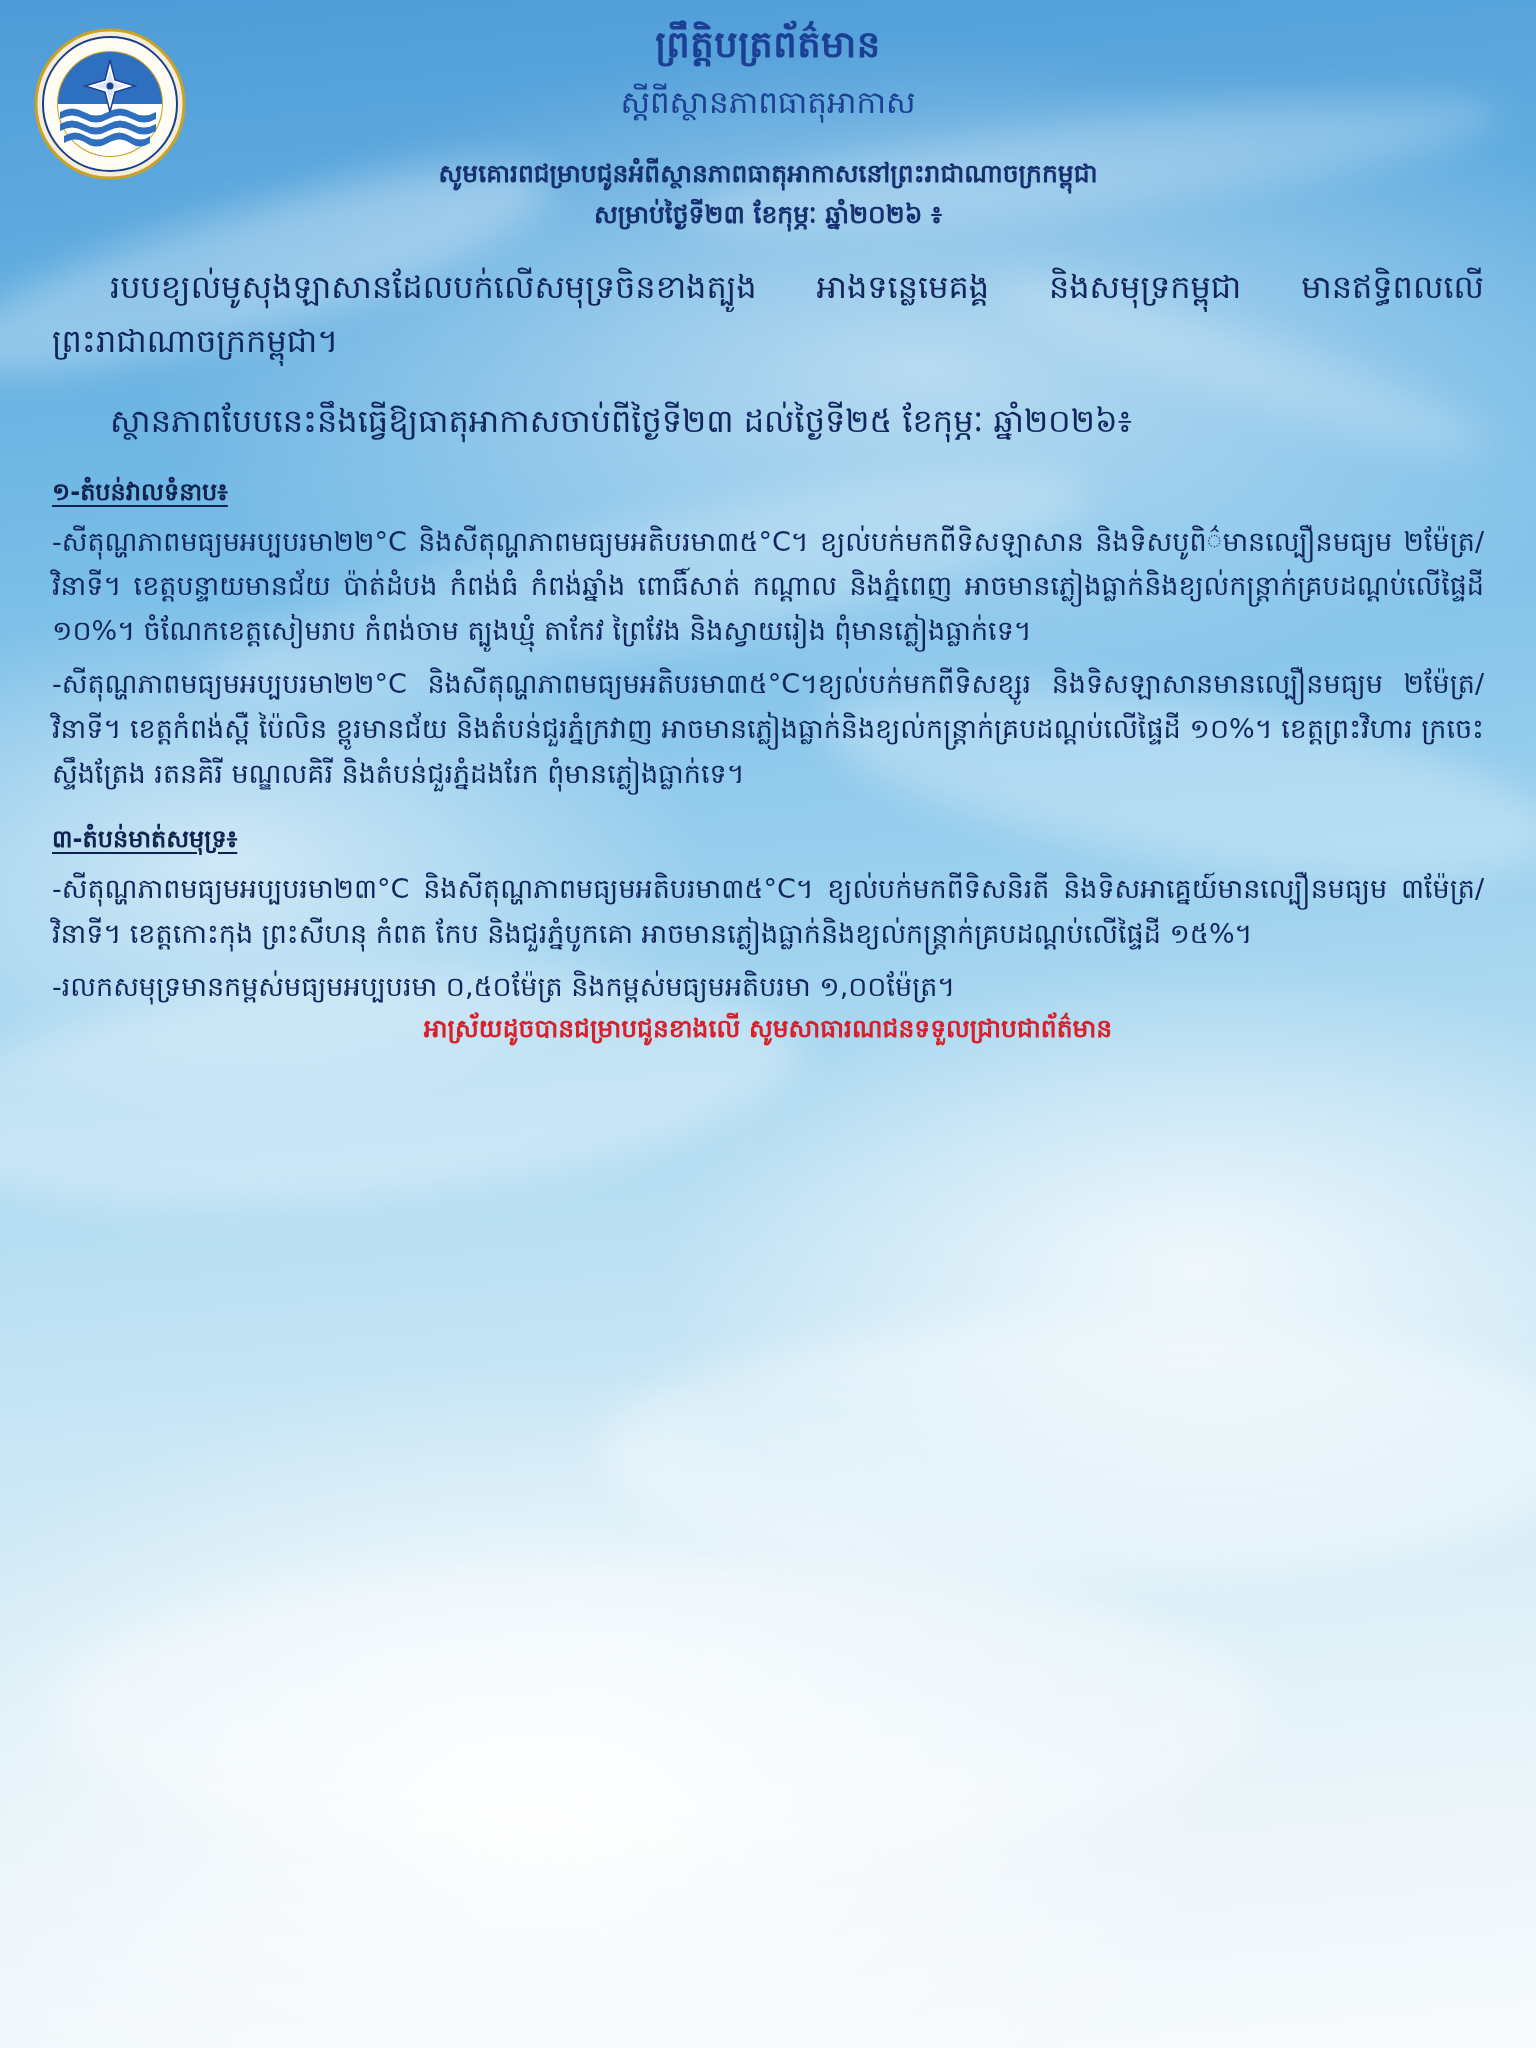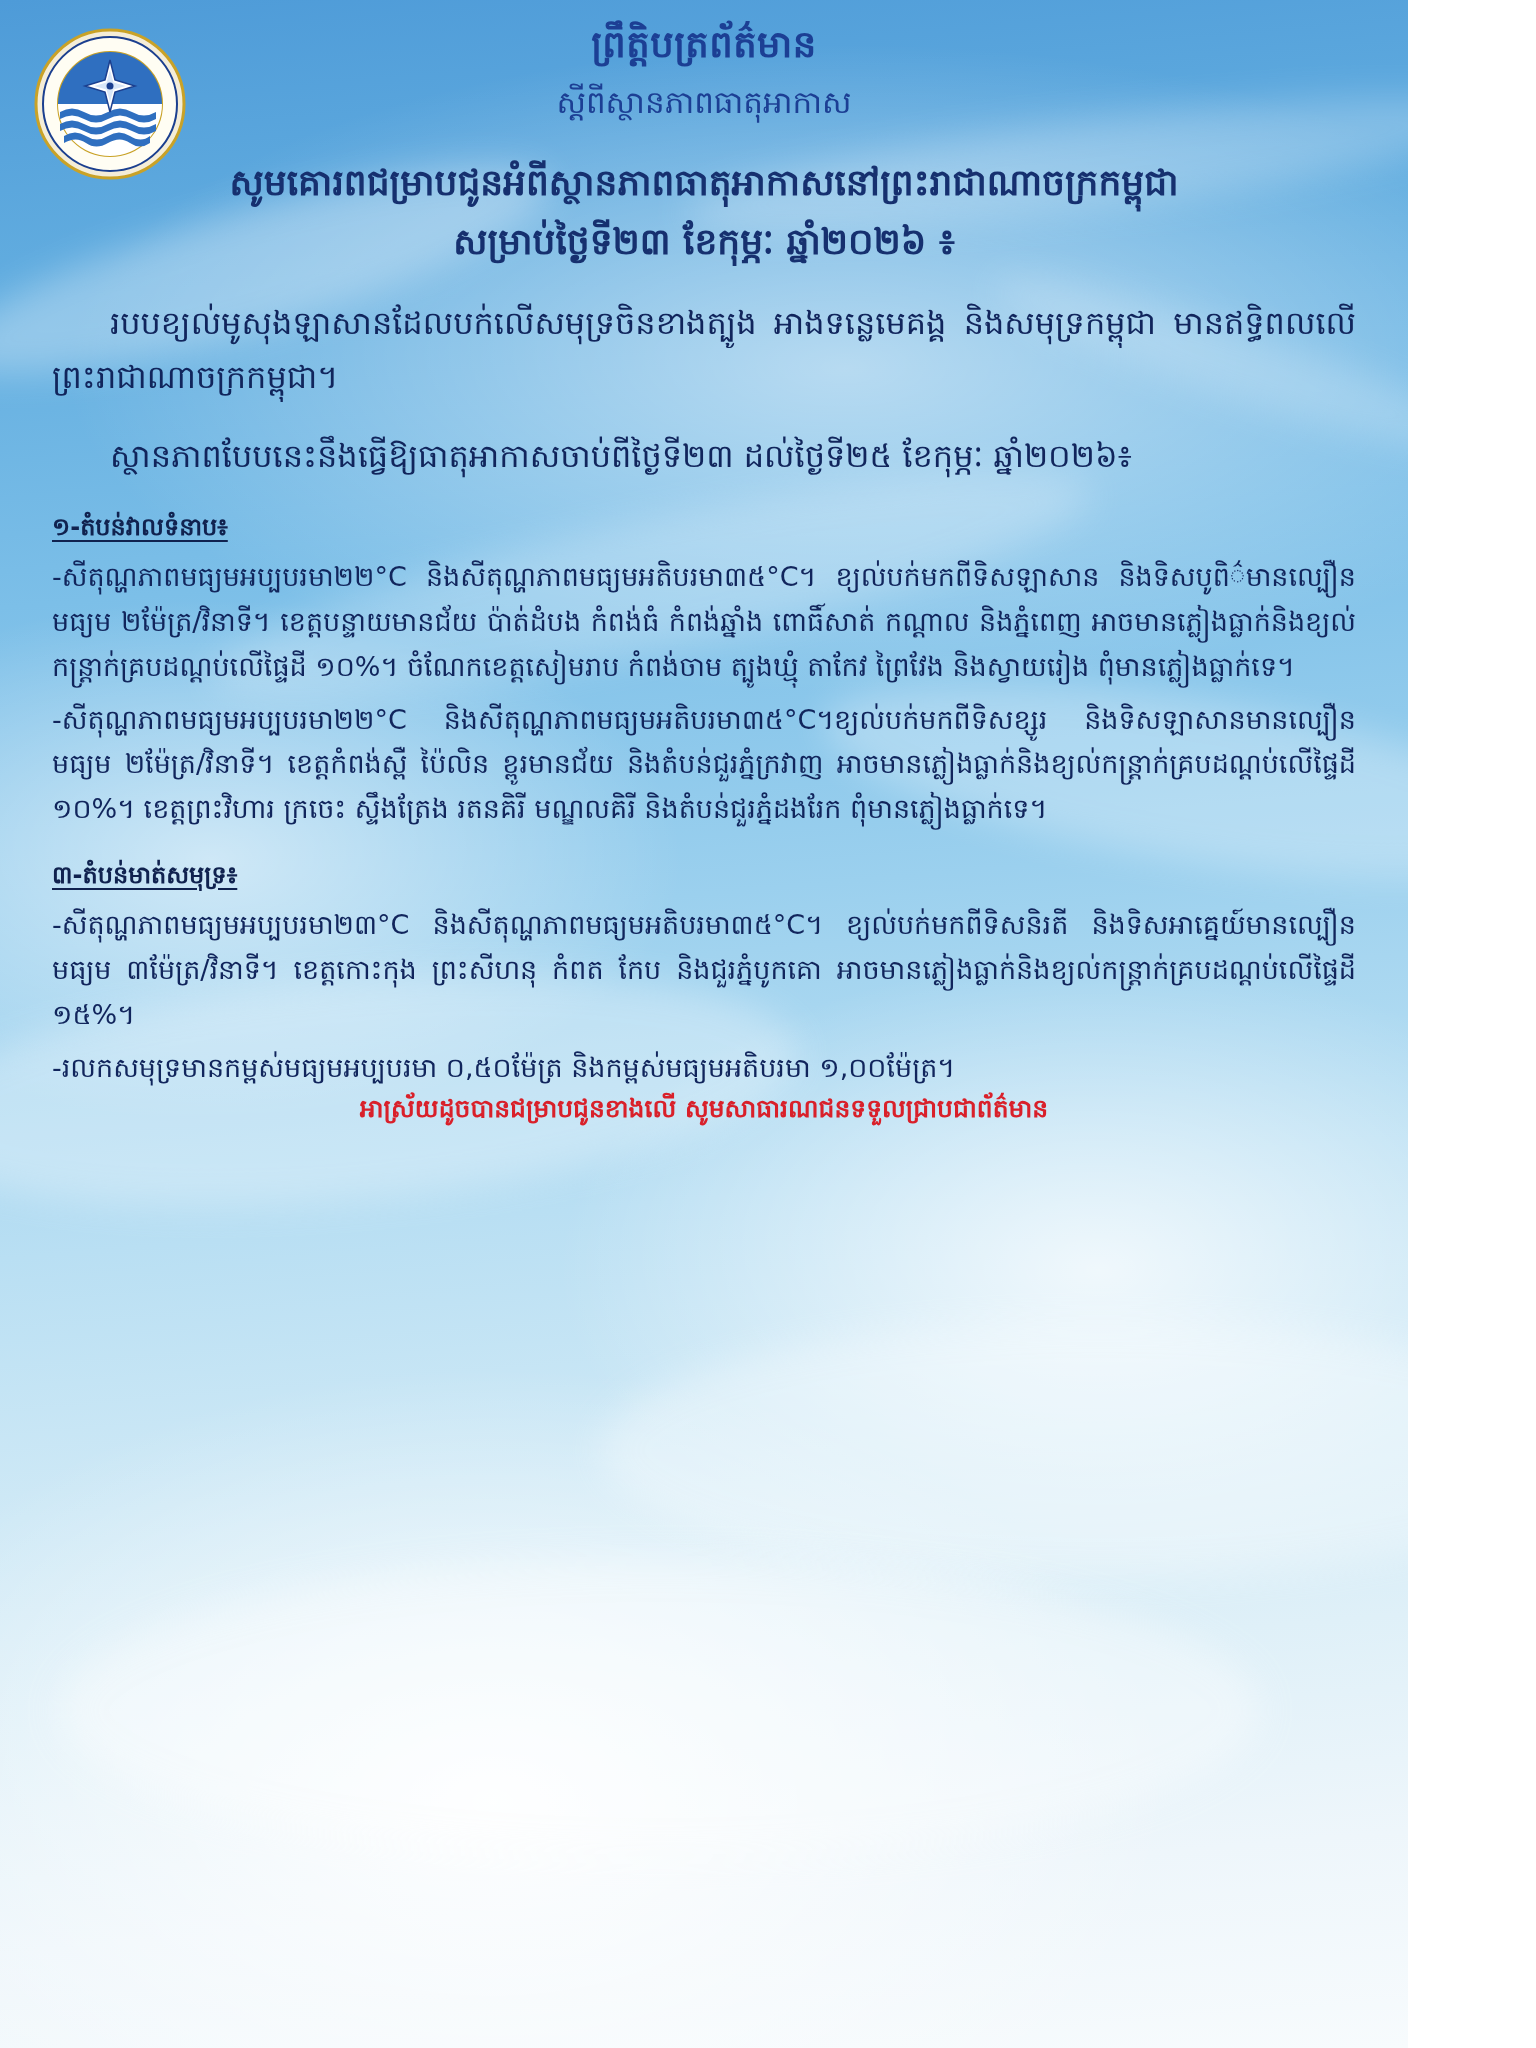--- a/index.html
+++ b/index.html
@@ -7,21 +7,21 @@
     padding: 0;
   }
   body {
     width: 1536px;
     height: 2048px;
     font-family: "DejaVu Sans", "Liberation Sans", sans-serif;
     overflow: hidden;
   }
   .page {
     position: relative;
-    width: 1408px;
+    width: 1536px;
     height: 2048px;
     background:
       radial-gradient(ellipse 1100px 700px at 35% 88%, rgba(255,255,255,0.90) 0%, rgba(255,255,255,0.0) 62%),
       radial-gradient(ellipse 900px 520px at 78% 62%, rgba(255,255,255,0.75) 0%, rgba(255,255,255,0.0) 60%),
       radial-gradient(ellipse 760px 420px at 15% 42%, rgba(255,255,255,0.55) 0%, rgba(255,255,255,0.0) 62%),
       radial-gradient(ellipse 1200px 500px at 60% 18%, rgba(255,255,255,0.50) 0%, rgba(255,255,255,0.0) 65%),
       linear-gradient(175deg, #4e9bd8 0%, #63aee0 14%, #7cbfe8 28%, #9bd0ee 44%, #b9dff3 58%, #cfe9f6 70%, #dff0f8 80%, #eef6fb 90%, #f7fbfd 100%);
     overflow: hidden;
   }
   .wisp {
@@ -72,21 +72,21 @@
     font-weight: normal;
     color: #1c3f94;
     line-height: 1.4;
     margin-top: 11px;
   }
 
   .intro {
     margin-top: 30px;
     text-align: center;
     color: #16306f;
-    font-size: 36px;
+    font-size: 25px;
     line-height: 1.62;
     font-weight: bold;
   }
 
   .para {
     margin-top: 26px;
     color: #11255c;
     font-size: 32px;
     line-height: 1.68;
     text-align: justify;

